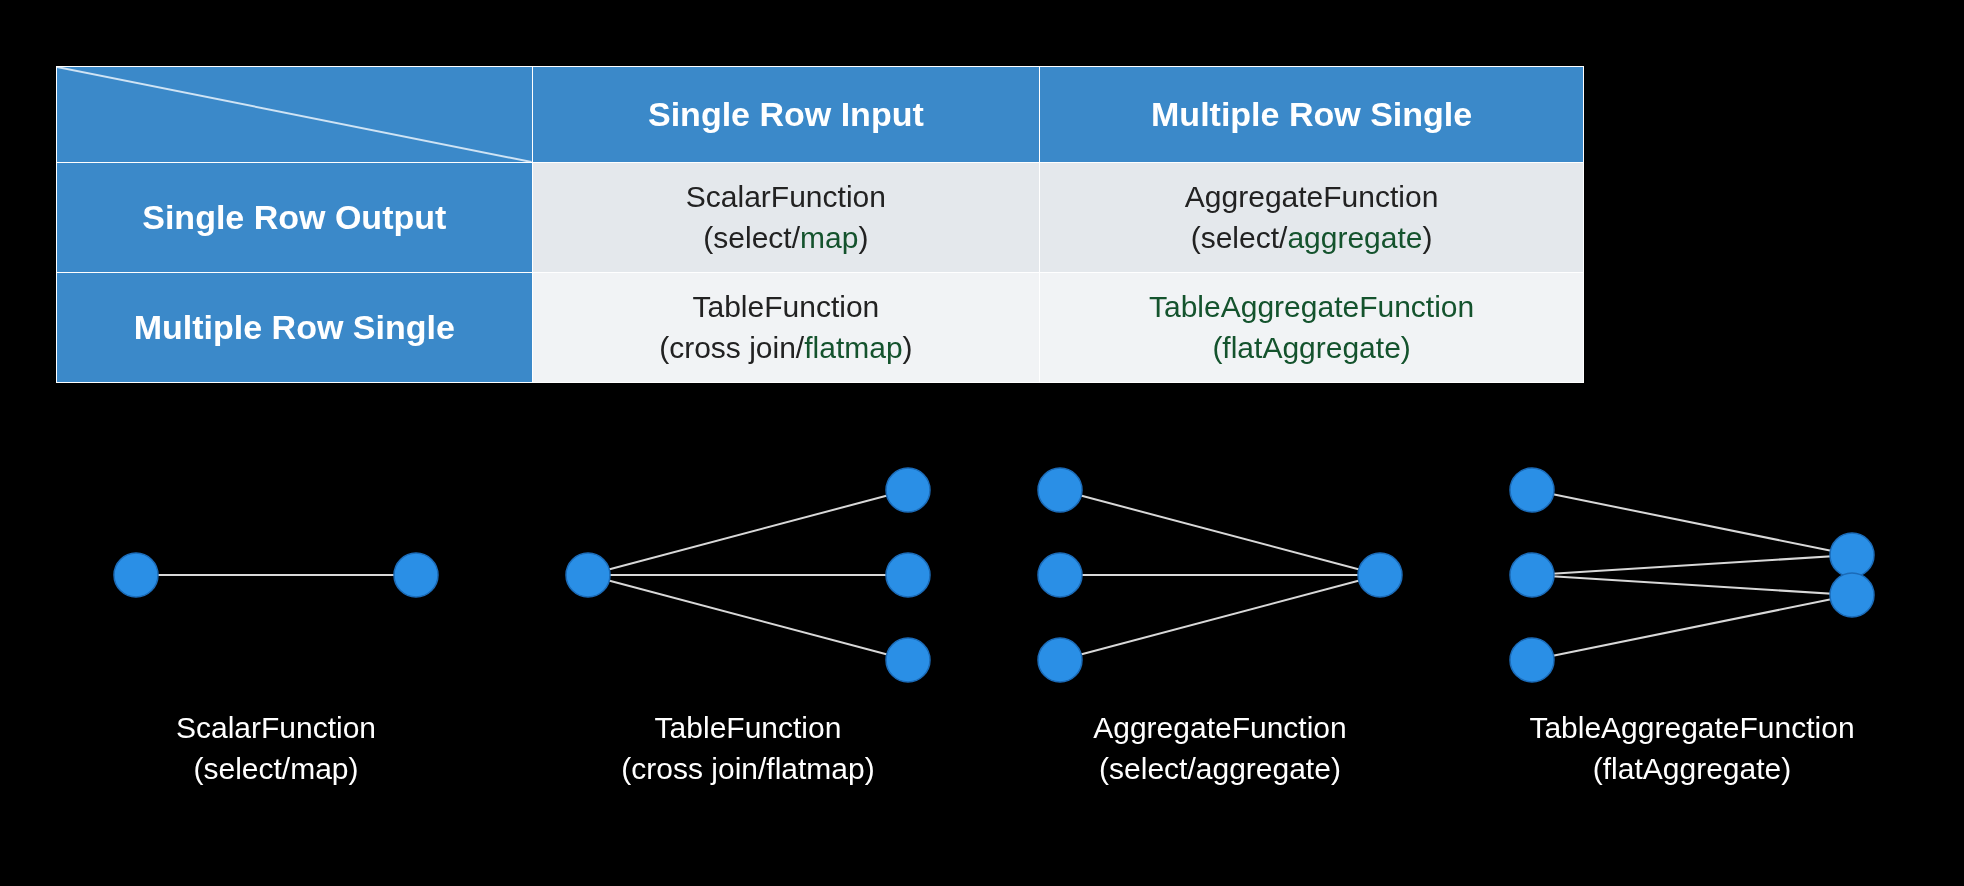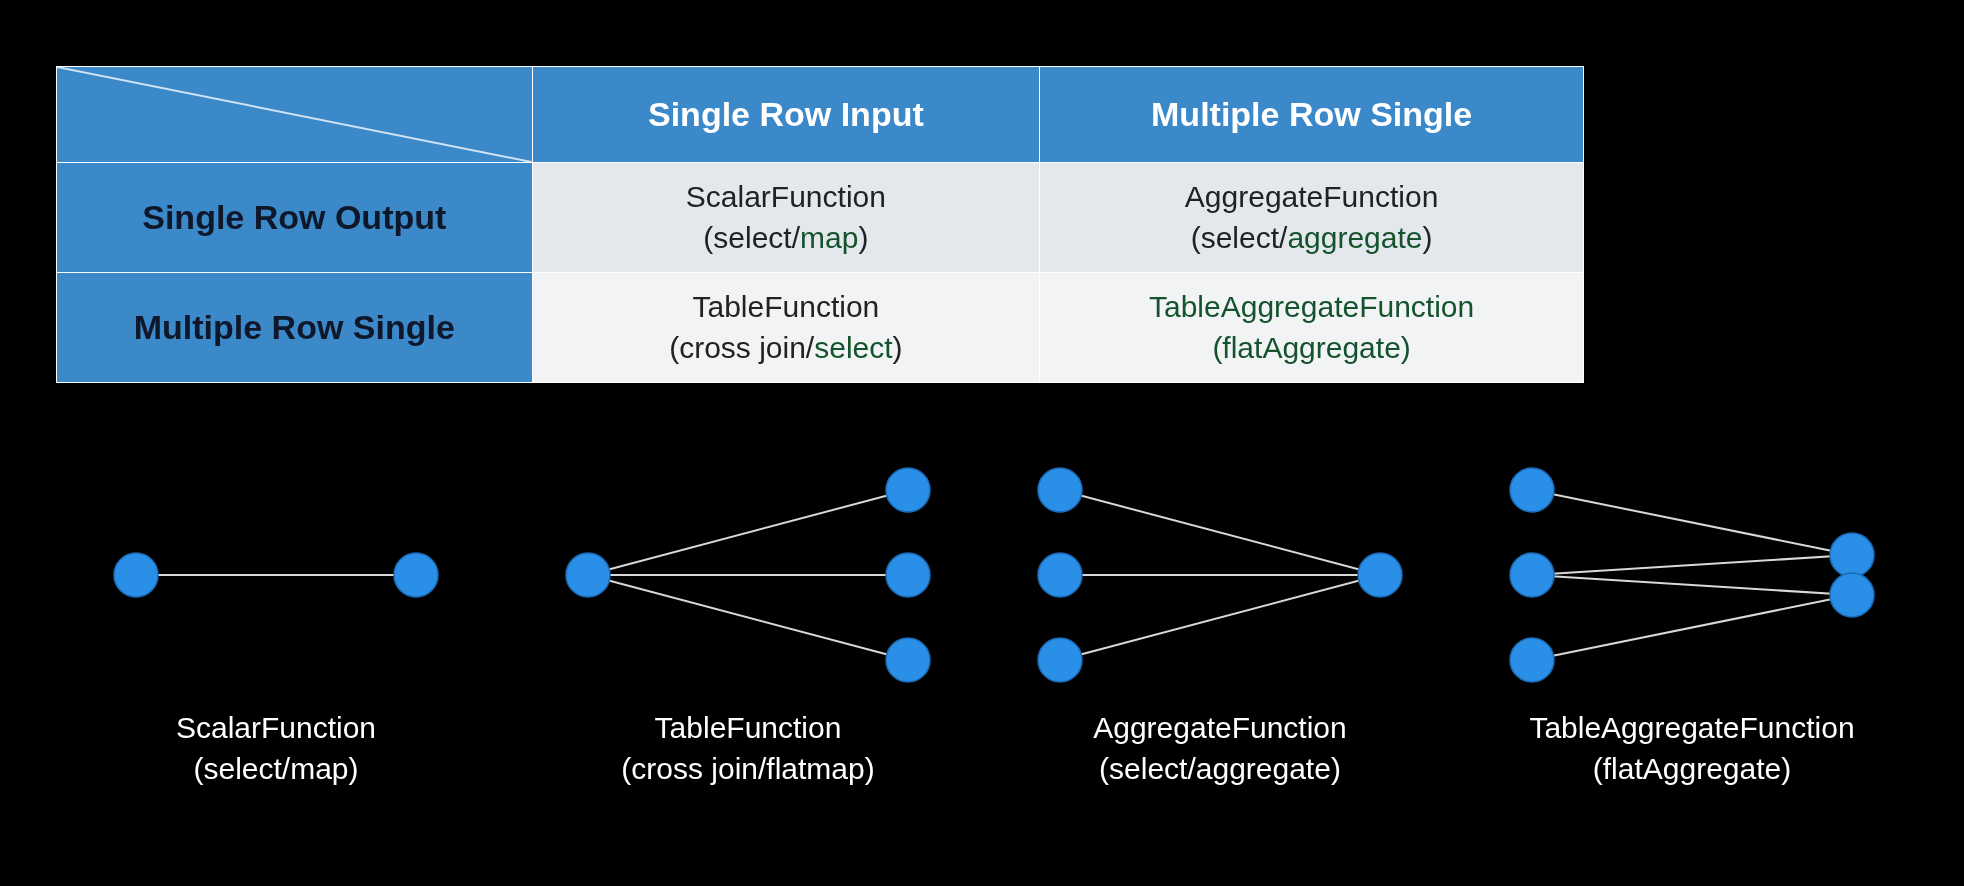--- a/index.html
+++ b/index.html
@@ -30,21 +30,21 @@
     padding: 14px 10px;
   }
   .hdr {
     background: #3b89c9;
     color: #fff;
     font-weight: bold;
     font-size: 34px;
   }
   .row-label {
     background: #3b89c9;
-    color: #0f172a;
+    color: #ffffff;
     font-weight: bold;
     font-size: 34px;
   }
   .cell-a { background: #e4e8ec; color: #222; }
   .cell-b { background: #f1f3f5; color: #222; }
   .red { color: #14532d; }
   .corner {
     background: #3b89c9;
     position: relative;
     padding: 0;
@@ -108,21 +108,21 @@
       </td>
       <td class="cell-a">
         <span>AggregateFunction</span><br>
         <span>(select/</span><span class="red">aggregate</span><span>)</span>
       </td>
     </tr>
     <tr>
       <td class="row-label">Multiple Row Single</td>
       <td class="cell-b">
         <span>TableFunction</span><br>
-        <span>(cross join/</span><span class="red">select</span><span>)</span>
+        <span>(cross join/</span><span class="red">flatmap</span><span>)</span>
       </td>
       <td class="cell-b">
         <span class="red">TableAggregateFunction</span><br>
         <span class="red">(flatAggregate)</span>
       </td>
     </tr>
   </tbody>
     </table>
 </div>
 

